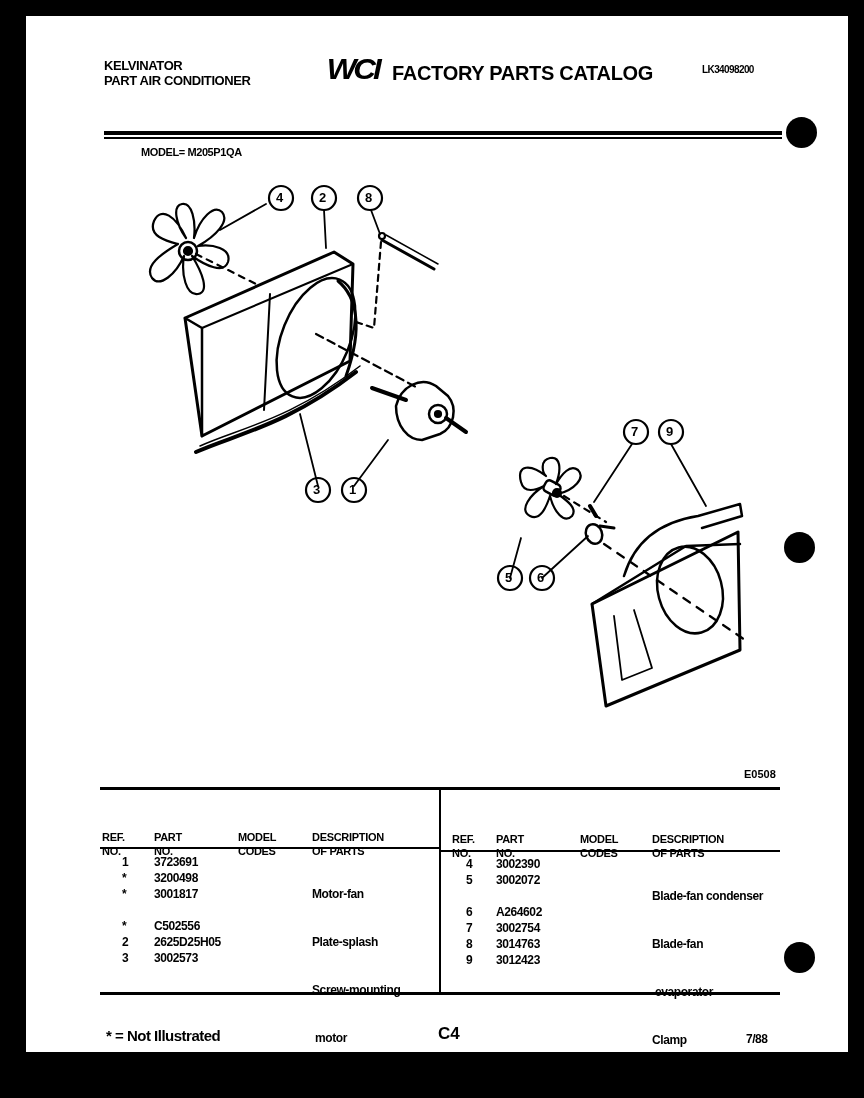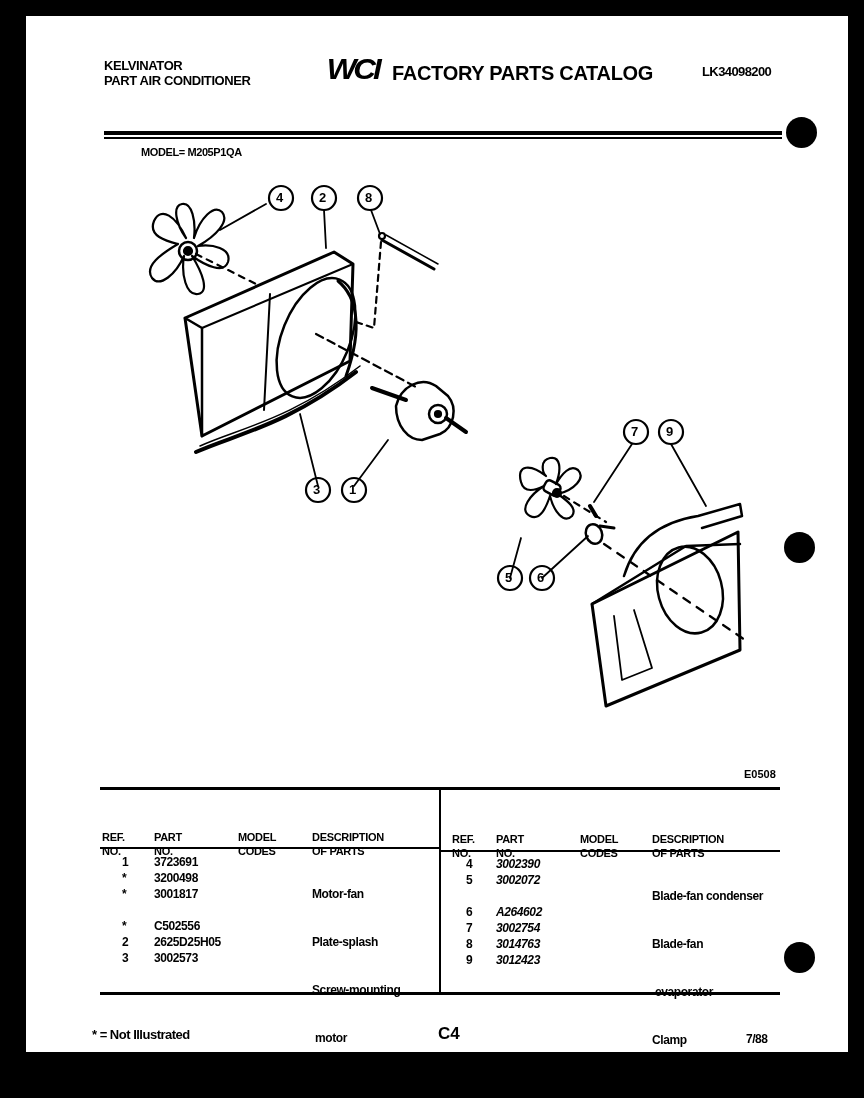--- a/index.html
+++ b/index.html
@@ -3,35 +3,35 @@
 <meta charset="utf-8">
 <style>
   html, body { margin:0; padding:0; }
   body { width:864px; height:1098px; background:#000; position:relative; overflow:hidden;
          font-family:"Liberation Sans", sans-serif; color:#000; }
   .page { position:absolute; left:26px; top:16px; width:822px; height:1036px; background:#fff; }
   .abs { position:absolute; }
   .hdr-brand { left:78px; top:42px; font-size:13px; line-height:15px; font-weight:bold; letter-spacing:-0.4px; }
   .logo { left:302px; top:36px; font-size:30px; font-weight:bold; font-style:italic; letter-spacing:-3px; transform:scaleX(1.05); }
   .catalog { left:366px; top:46px; font-size:20px; font-weight:bold; letter-spacing:-0.3px; }
-  .catno { left:676px; top:48px; font-size:13px; font-weight:bold; letter-spacing:-0.6px; }
+  .catno { left:676px; top:48px; font-size:10px; font-weight:bold; letter-spacing:-0.6px; }
   .rule1 { left:78px; top:115px; width:678px; height:4px; background:#000; }
   .rule2 { left:78px; top:121px; width:678px; height:2px; background:#000; }
   .model { left:78px; top:130px; font-size:11px; font-weight:bold; letter-spacing:-0.4px;margin-left:37px; }
   .hole { width:31px; height:31px; border-radius:50%; background:#000; }
   .diagram { left:0; top:0; width:822px; height:760px; }
   .ecode { left:718px; top:752px; font-size:11px; font-weight:bold; }
   .tbl-top { left:74px; top:771px; width:680px; height:3px; background:#000; }
   .tbl-mid1 { left:74px; top:831px; width:341px; height:2px; background:#000; }
   .tbl-mid2 { left:415px; top:834px; width:339px; height:2px; background:#000; }
   .tbl-bot { left:74px; top:976px; width:680px; height:3px; background:#000; }
   .tbl-vdiv { left:413px; top:771px; width:2px; height:206px; background:#000; }
   .th { font-size:11px; font-weight:bold; line-height:14px; letter-spacing:-0.3px;margin-top:34px; }
   .td { font-size:12px; line-height:16px; letter-spacing:-0.4px; font-weight:bold; }
-  .footer-note { left:66px; top:1011px; font-size:13px; font-weight:bold; letter-spacing:-0.5px; }
+  .footer-note { left:80px; top:1011px; font-size:15px; font-weight:bold; letter-spacing:-0.5px; }
   .pageno { left:412px; top:1008px; font-size:17px; font-weight:bold; }
   .date { left:720px; top:1016px; font-size:12px; font-weight:bold; letter-spacing:-0.5px; }
   .callout-label { font-size:13px; font-weight:bold; font-family:"Liberation Sans", sans-serif; }
 </style>
 </head>
 <body>
 
 <div class="page">
 
   <div class="abs hdr-brand">
@@ -231,21 +231,21 @@
 
     <div class="abs td" style="left:440px;top:840px;width:20px;">
       <div>4</div>
       <div>5</div>
       <div style="height:16px"></div>
       <div>6</div>
       <div>7</div>
       <div>8</div>
       <div>9</div>
     </div>
-    <div class="abs td" style="left:470px;top:840px;font-style:italic;">
+    <div class="abs td" style="left:470px;top:840px;">
       <div>3002390</div>
       <div>3002072</div>
       <div style="height:16px"></div>
       <div>A264602</div>
       <div>3002754</div>
       <div>3014763</div>
       <div>3012423</div>
     </div>
     <div class="abs td" style="left:626px;top:840px;white-space:pre;">
       <div>Blade-fan condenser</div>

